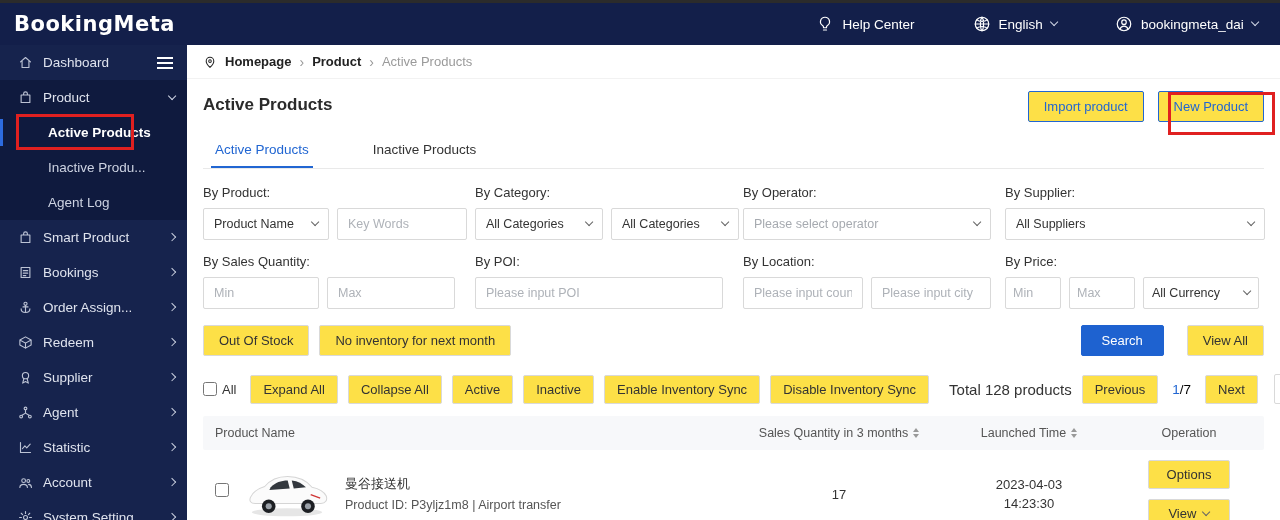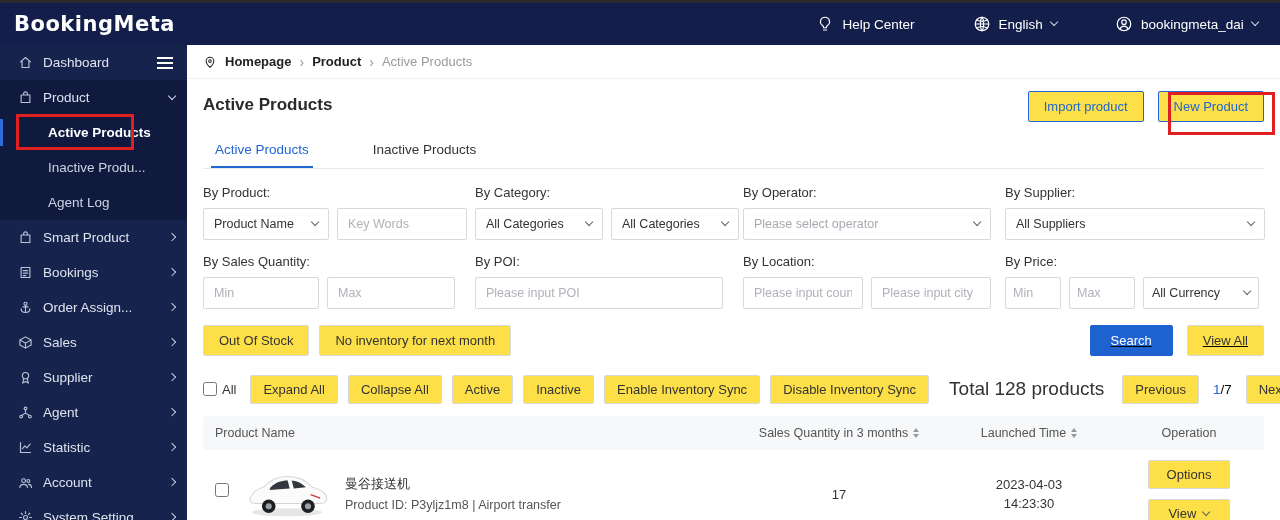--- a/index.html
+++ b/index.html
@@ -58,28 +58,28 @@
   .fgroup .flabel { font-size:13px; color:#333; margin-bottom:8px; }
   .frow { display:flex; gap:8px; }
   .sel { height:32px; border:1px solid #d9d9d9; border-radius:2px; background:#fff; display:flex;
     align-items:center; justify-content:space-between; padding:0 10px; font-size:12.5px; color:#333; cursor:pointer; }
   .sel .ph { color:#a6aab0; }
   .inp { height:32px; border:1px solid #d9d9d9; border-radius:2px; padding:12px 10px; font-size:12.5px;
     color:#333; font-family:"Liberation Sans", sans-serif; }
   .inp::placeholder { color:#aeb2b8; }
   .quick-row { display:flex; align-items:center; margin-top:16px; }
   .quick-row .spacer { flex:1; }
-  .search-group { display:flex; gap:14px;text-decoration:underline; }
+  .search-group { display:flex; gap:23px; }
   
   .toolbar { display:flex; align-items:center; margin-top:18px; gap:10px; }
   .check-wrap { display:flex; align-items:center; gap:5px; font-size:13px; color:#333; margin-right:4px; }
   .check-wrap input { width:14px; height:14px; }
   .btn-sm { padding:6px 12px; font-size:13px; }
   .toolbar .spacer { flex:1; }
-  .total-text { font-size:19px; color:#333; margin-right:8px; white-space:nowrap; }
+  .total-text { font-size:15px; color:#333; white-space:nowrap; }
   .pageno { font-size:13.5px; margin:0 4px; white-space:nowrap; }
   .pageno .cur { color:#2166d2; }
   .showing { height:30px; font-size:12px; color:#555; display:flex; align-items:center; gap:10px;
     border:1px solid #d9d9d9; border-radius:2px; padding:0 10px; margin-left:6px; cursor:pointer; }
   
   .table { margin-top:12px; }
   .thead, .trow { display:grid; grid-template-columns:1fr 210px 170px 150px; align-items:center; }
   .thead { background:#f7f8fa; height:34px; font-size:12.5px; color:#555; border-radius:2px; }
   .th { padding:0 12px; display:flex; align-items:center; gap:5px; }
   .th.c, .td.c { justify-content:center; text-align:center; }
@@ -205,21 +205,21 @@
       </span>
       <span class="slabel">Order Assign...</span>
       <span class="chv chv-right"></span>
     </div>
     <div class="side-item">
       <span class="sicon">
         <svg viewBox="0 0 24 24">
             <path d="M12 3l9 5-9 5-9-5zM3 8v8l9 5 9-5V8M12 13v8"></path>
           </svg>
       </span>
-      <span class="slabel">Sales</span>
+      <span class="slabel">Redeem</span>
       <span class="chv chv-right"></span>
     </div>
     <div class="side-item">
       <span class="sicon">
         <svg viewBox="0 0 24 24">
             <circle cx="12" cy="9" r="5"></circle>
             <path d="M9.5 13.5L7.5 21l4.5-2.5L16.5 21l-2-7.5"></path>
           </svg>
       </span>
       <span class="slabel">Supplier</span>

